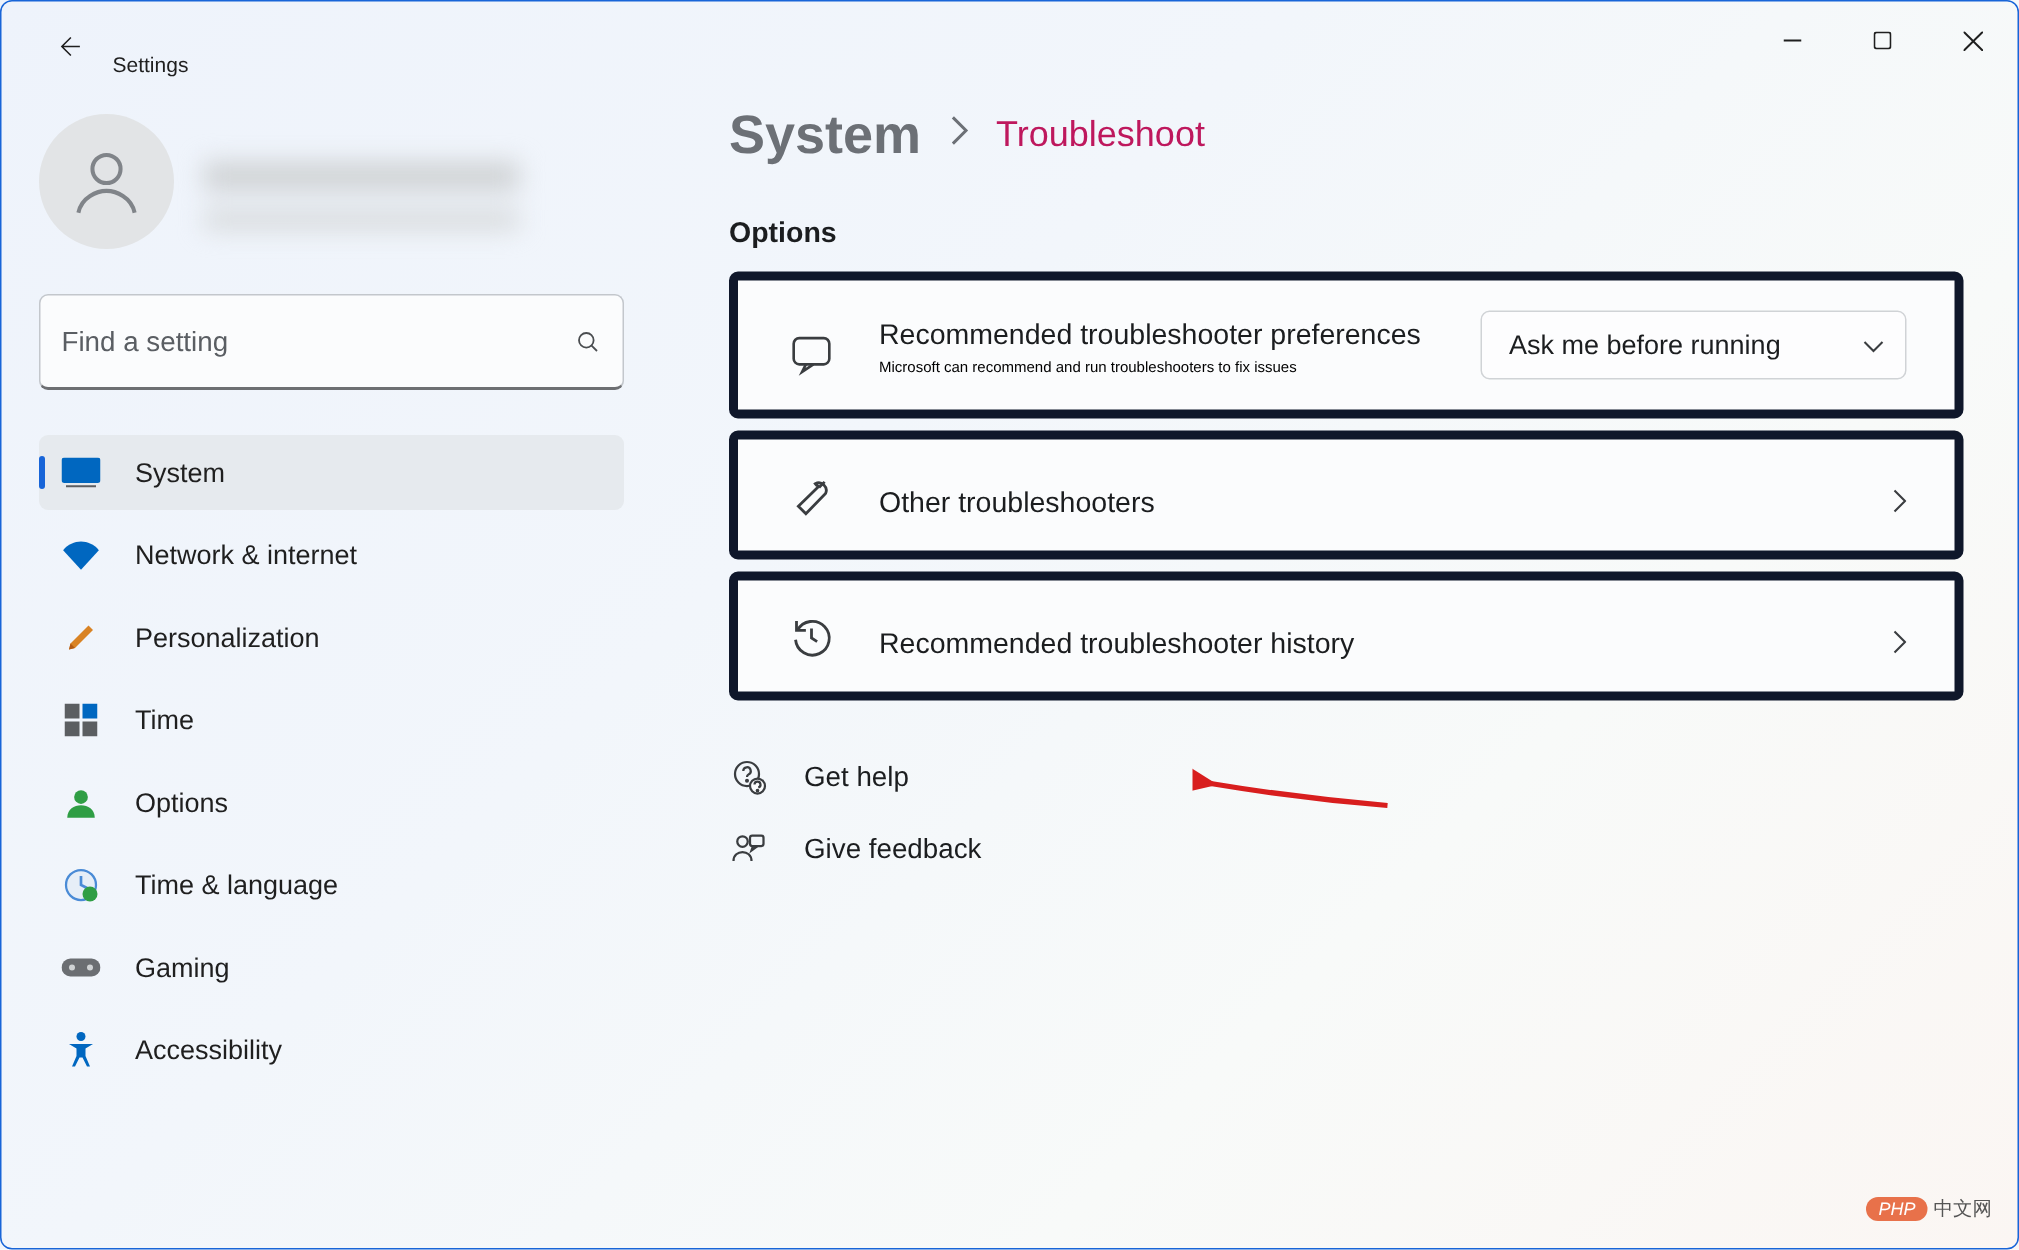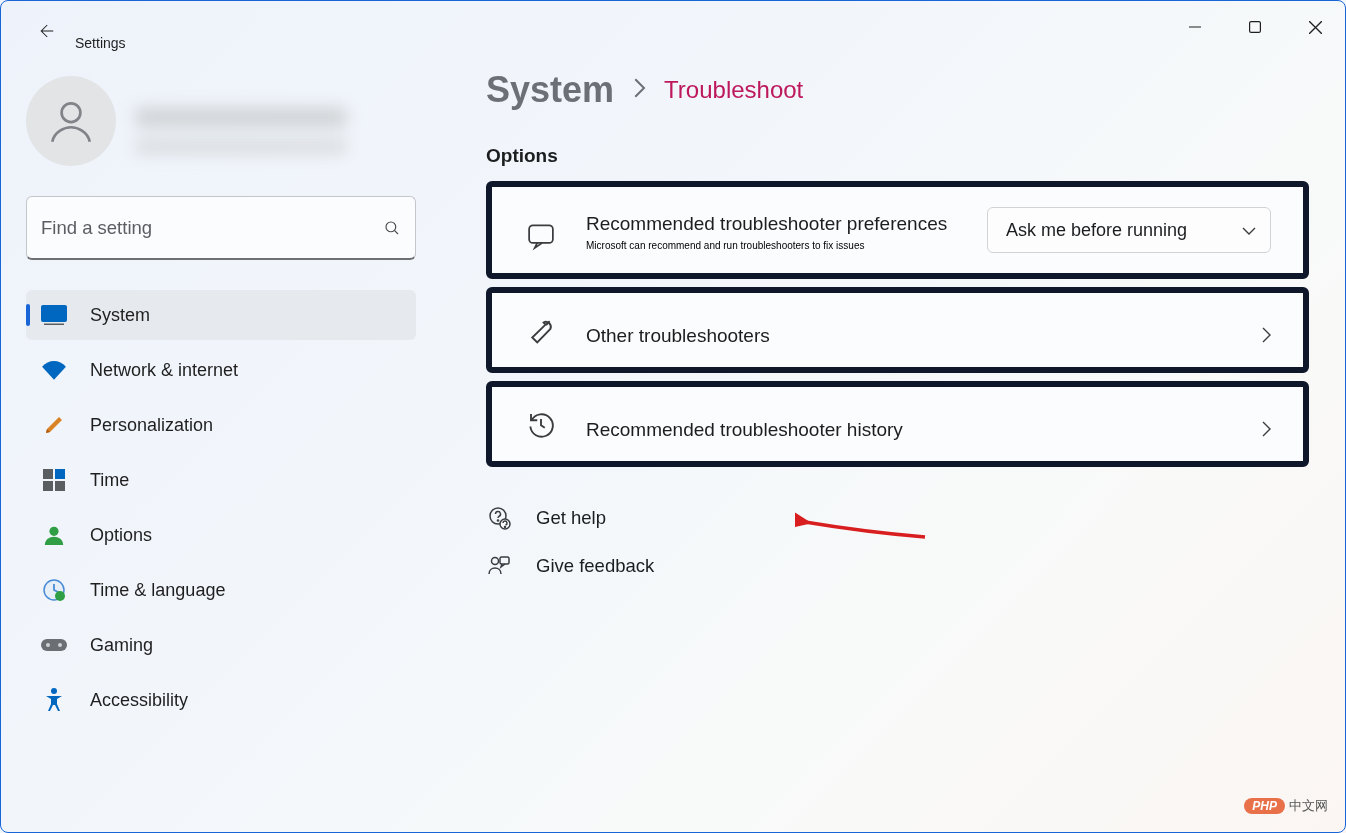--- a/index.html
+++ b/index.html
@@ -208,21 +208,21 @@
       display: flex;
       align-items: center;
       gap: 4px;
     }
     .watermark .php {
       background: #e8714a;
       color: #fff;
       border-radius: 10px;
       padding: 1px 8px;
       font-style: italic;
-      font-weight: 700;
+      font-weight: 400;
       font-size: 12px;
     }
   </style>
 </head>
 <body>
 
 <div class="titlebar">
   <div class="back-btn">
     <svg width="18" height="18" viewBox="0 0 24 24" fill="none" stroke="#1f1f1f" stroke-width="1.4">
         <path d="M15 4l-8 8 8 8M7 12h16"></path>

